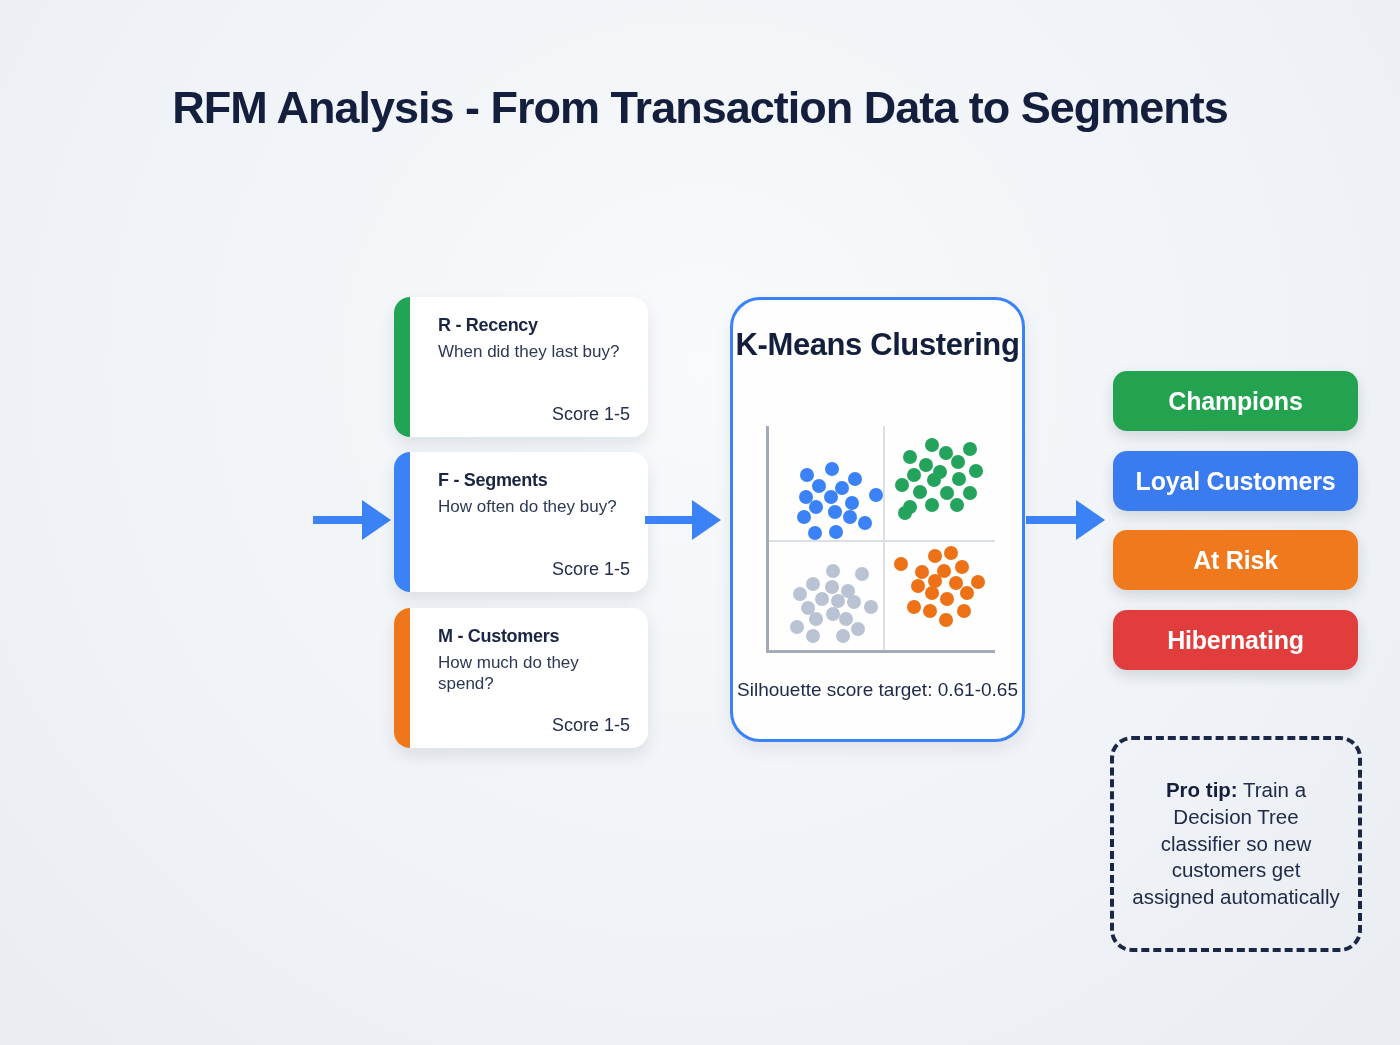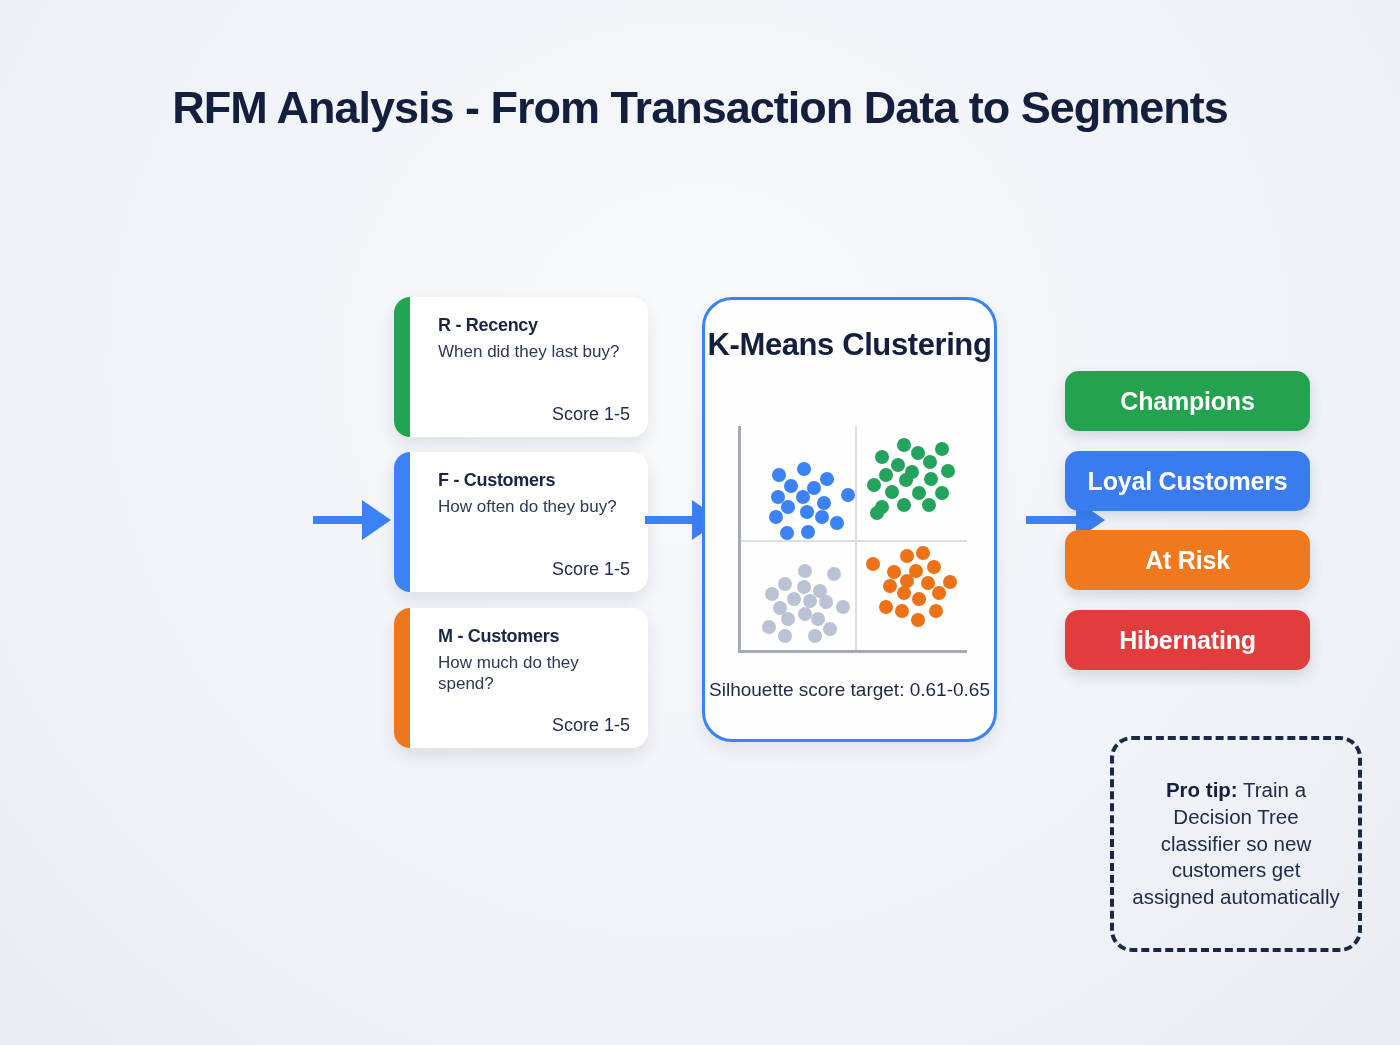--- a/index.html
+++ b/index.html
@@ -54,21 +54,21 @@
     width: 0; height: 0;
     border-top: 20px solid transparent; border-bottom: 20px solid transparent;
     border-left: 29px solid #3b82f6;
   }
   .arrow1 { left: 313px; width: 78px; } .arrow1 .shaft { width: 52px; }
   .arrow2 { left: 645px; width: 76px; } .arrow2 .shaft { width: 50px; }
   .arrow3 { left: 1026px; width: 79px; } .arrow3 .shaft { width: 53px; }
 
   
   .km-box {
-    position: absolute; left: 702px; top: 297px; width: 295px; height: 445px;
+    position: absolute; left: 730px; top: 297px; width: 295px; height: 445px;
     background: #fefefe;
     border: 3px solid #3b82f6; border-radius: 30px;
     box-shadow: 0 8px 18px rgba(30,41,59,0.08);
   }
   .km-title {
     position: absolute; top: 26px; left: 0; width: 100%;
     text-align: center; font-size: 31px; font-weight: bold; color: #141f3d; line-height: 1.22;
     letter-spacing: -0.4px;
   }
   .plot {
@@ -78,21 +78,21 @@
   .plot .div-v { position: absolute; left: 114px; top: 0; width: 2px; height: 100%; background: #dbe0e6; }
   .plot .div-h { position: absolute; left: 0; top: 114px; width: 100%; height: 2px; background: #dbe0e6; }
   .dot { position: absolute; width: 14px; height: 14px; border-radius: 50%; }
   .km-caption {
     position: absolute; bottom: 38px; left: 0; width: 100%;
     text-align: center; font-size: 19px; color: #1e2947;
   }
 
   
   .segment {
-    position: absolute; left: 1065px; width: 245px; height: 60px;
+    position: absolute; left: 1113px; width: 245px; height: 60px;
     border-radius: 14px;
     display: flex; align-items: center; justify-content: center;
     color: #ffffff; font-size: 25px; font-weight: bold;
     box-shadow: 0 6px 14px rgba(30,41,59,0.14);
     letter-spacing: -0.2px;
   }
   .seg-0 { top: 371px; } .seg-1 { top: 451px; } .seg-2 { top: 530px; } .seg-3 { top: 610px; }
 
   
   .pro-tip {
@@ -119,21 +119,21 @@
 
   <div class="card card-r">
     <div class="accent-bar" style="background: rgb(33, 164, 83);"></div>
     <div class="card-title">R - Recency</div>
     <div class="card-question">When did they last buy?</div>
     <div class="card-score">Score 1-5</div>
   </div>
 
   <div class="card card-f">
     <div class="accent-bar" style="background: rgb(59, 130, 246);"></div>
-    <div class="card-title">F - Customers</div>
+    <div class="card-title">F - Segments</div>
     <div class="card-question">How often do they buy?</div>
     <div class="card-score">Score 1-5</div>
   </div>
 
   <div class="card card-m">
     <div class="accent-bar" style="background: rgb(240, 118, 27);"></div>
     <div class="card-title">M - Customers</div>
     <div class="card-question">How much do they spend?</div>
     <div class="card-score">Score 1-5</div>
   </div>

